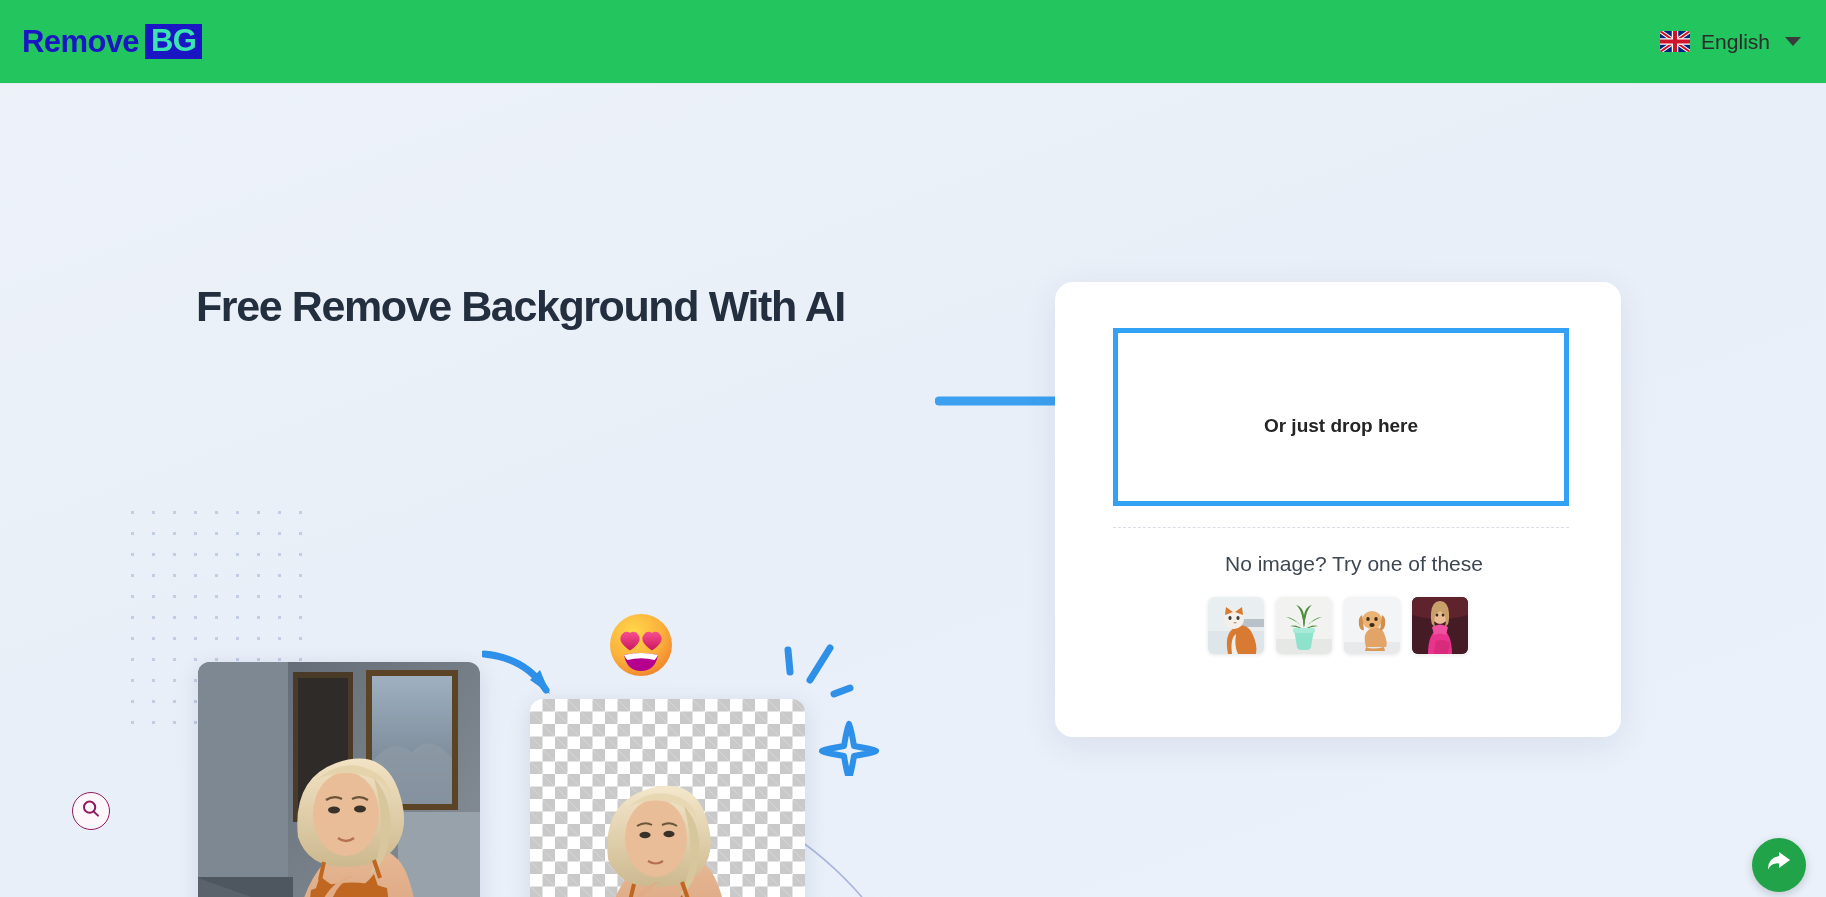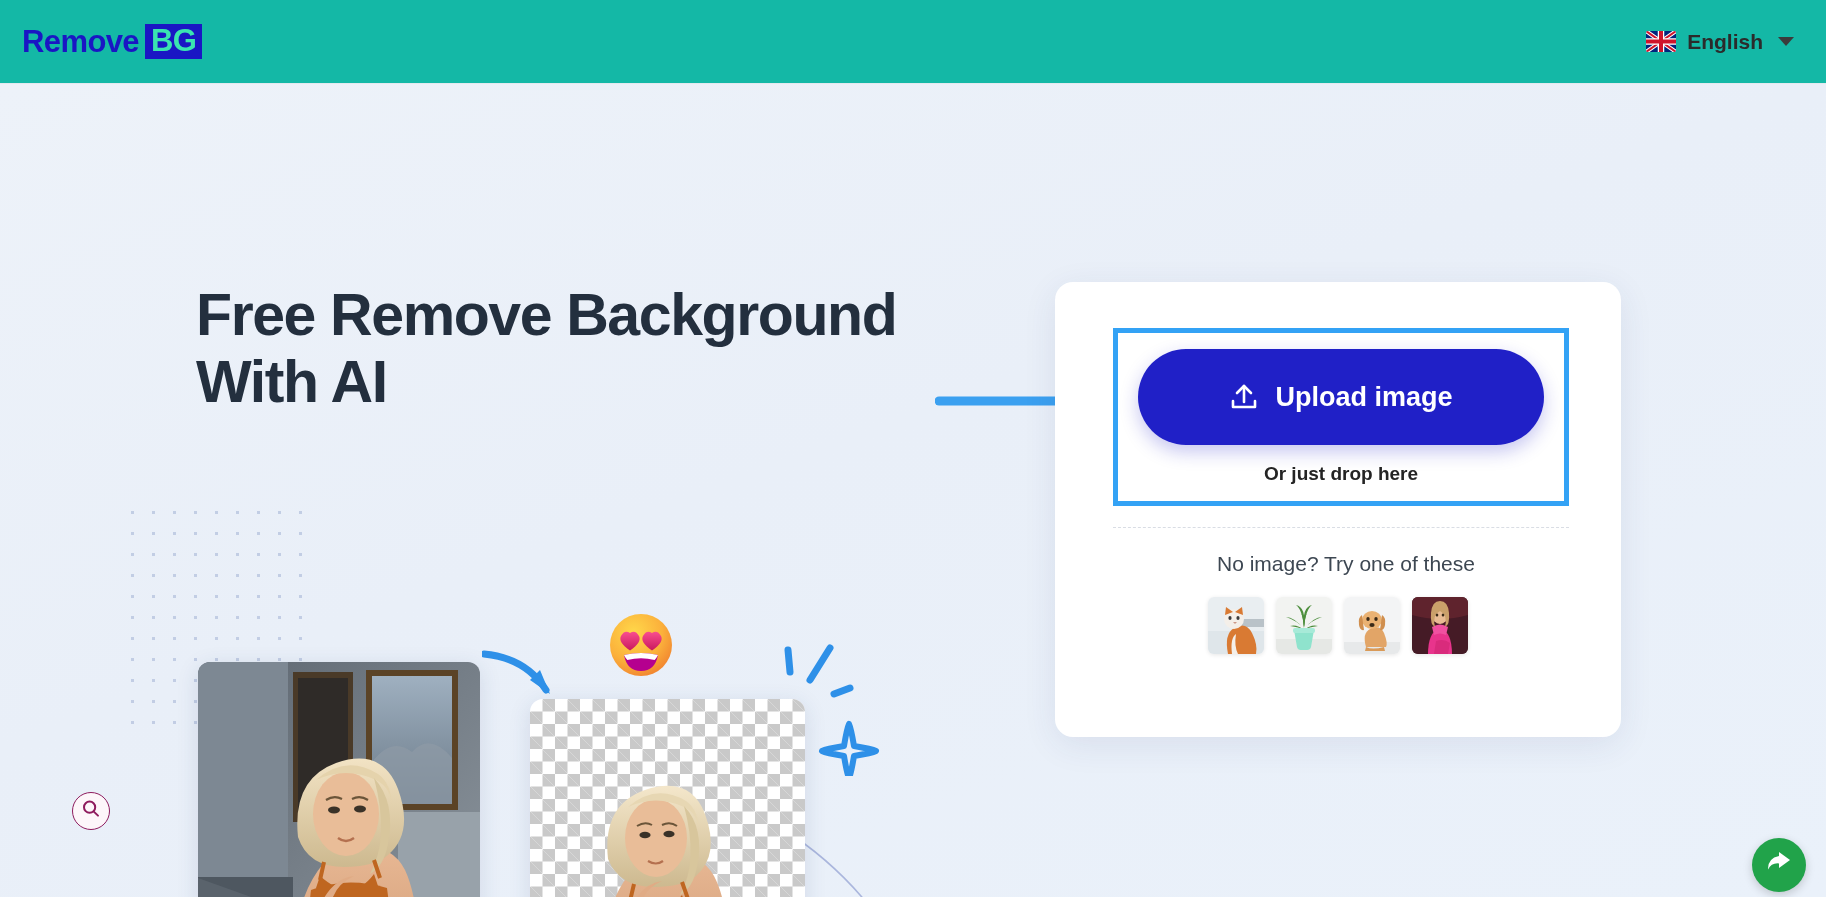--- a/index.html
+++ b/index.html
@@ -15,26 +15,26 @@
     background: #eaf0f8;
     position: relative;
   }
 
   
   .header {
     position: absolute;
     top: 0; left: 0;
     width: 1826px;
     height: 84px;
-    background: #14b8a6;
+    background: #22c55e;
     border-bottom: 1px solid #e3e9ef;
     display: flex;
     align-items: center;
     justify-content: space-between;
-    padding: 0 32px 0 22px;
+    padding: 0 25px 0 22px;
     z-index: 40;
   }
 
   .logo {
     display: flex;
     align-items: center;
     font-size: 31px;
     font-weight: 700;
     letter-spacing: -0.6px;
     cursor: pointer;
@@ -59,21 +59,21 @@
   .flag {
     width: 30px; height: 21px;
     border-radius: 2px;
     overflow: hidden;
     display: block;
     flex: 0 0 auto;
   }
   .lang-label {
     font-size: 21px;
     color: #2b2b2b;
-    font-weight: 700;
+    font-weight: 400;
   }
   .chev {
     width: 0; height: 0;
     border-left: 8px solid transparent;
     border-right: 8px solid transparent;
     border-top: 9px solid #3b3b3b;
     margin-left: 4px;
   }
 
   
@@ -102,21 +102,21 @@
     left: 598px; top: 640px;
     width: 430px; height: 400px;
     pointer-events: none;
   }
 
   
   .headline {
     position: absolute;
     left: 196px; top: 198px;
     width: 760px;
-    font-size: 59px;
+    font-size: 43px;
     line-height: 1.14;
     font-weight: 700;
     color: #232f3e;
     letter-spacing: -1.4px;
   }
   .subhead {
     position: absolute;
     left: 196px; top: 395px;
     font-size: 25px;
     color: #3d4752;
@@ -224,21 +224,21 @@
 
   .divider {
     position: absolute;
     left: 58px; top: 245px;
     width: 456px;
     border-top: 1px dashed #d9dde4;
   }
 
   .try-label {
     position: absolute;
-    left: 8px; top: 270px;
+    left: 16px; top: 270px;
     width: 100%;
     text-align: center;
     font-size: 21px;
     color: #3d4752;
   }
 
   .thumbs {
     position: absolute;
     left: 0; top: 315px;
     width: 100%;
@@ -449,30 +449,20 @@
   <div class="straight-arrow">
     <svg viewBox="0 0 180 44" width="180" height="44" fill="none">
       <path d="M4,22 H140" stroke="#3ba0f0" stroke-width="9" stroke-linecap="round"></path>
       <path d="M136,6 L176,22 L136,38 Z" fill="#3ba0f0"></path>
     </svg>
   </div>
 
   <div class="card">
 
     <div class="dropzone">
-      <button class="upload-btn">
-        <span>
-          <svg width="30" height="30" viewBox="0 0 30 30" fill="none" stroke="#ffffff" stroke-width="2.6" stroke-linecap="round" stroke-linejoin="round">
-            <path d="M15,20 V4"></path>
-            <path d="M8,11 L15,4 L22,11"></path>
-            <path d="M4,19 v6 h22 v-6"></path>
-          </svg>
-        </span>
-        <span>Upload image</span>
-      </button>
       <div class="drop-text">Or just drop here</div>
     </div>
 
     <div class="divider"></div>
 
     <div class="try-label">No image? Try one of these</div>
 
     <div class="thumbs">
 
       <div class="thumb">

